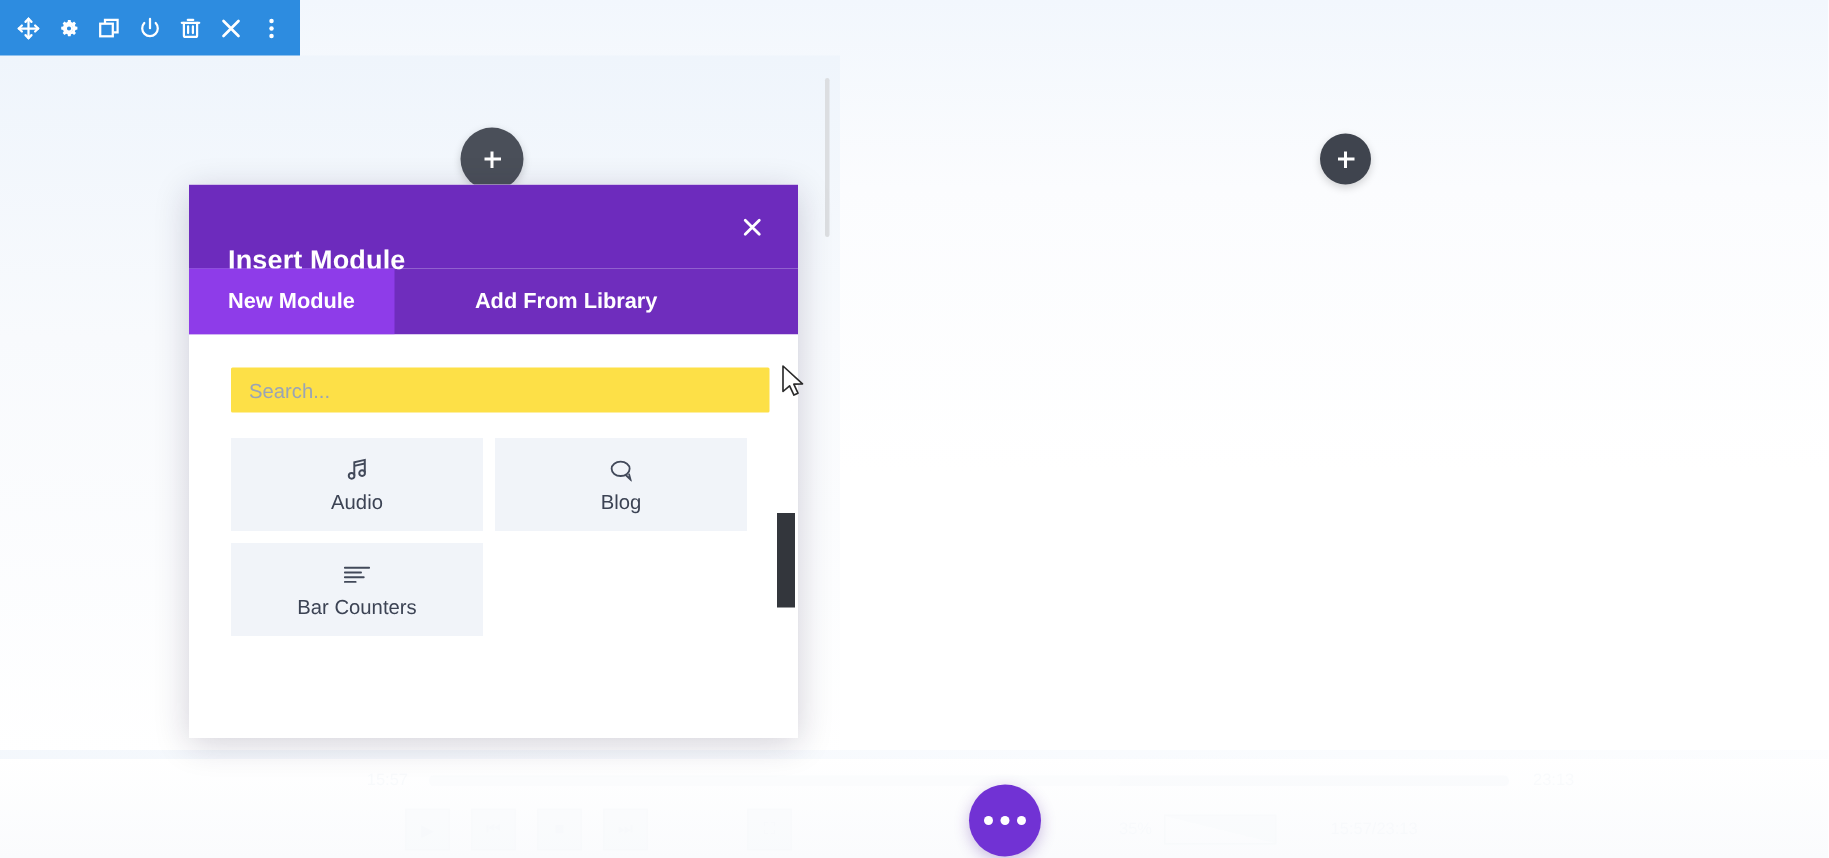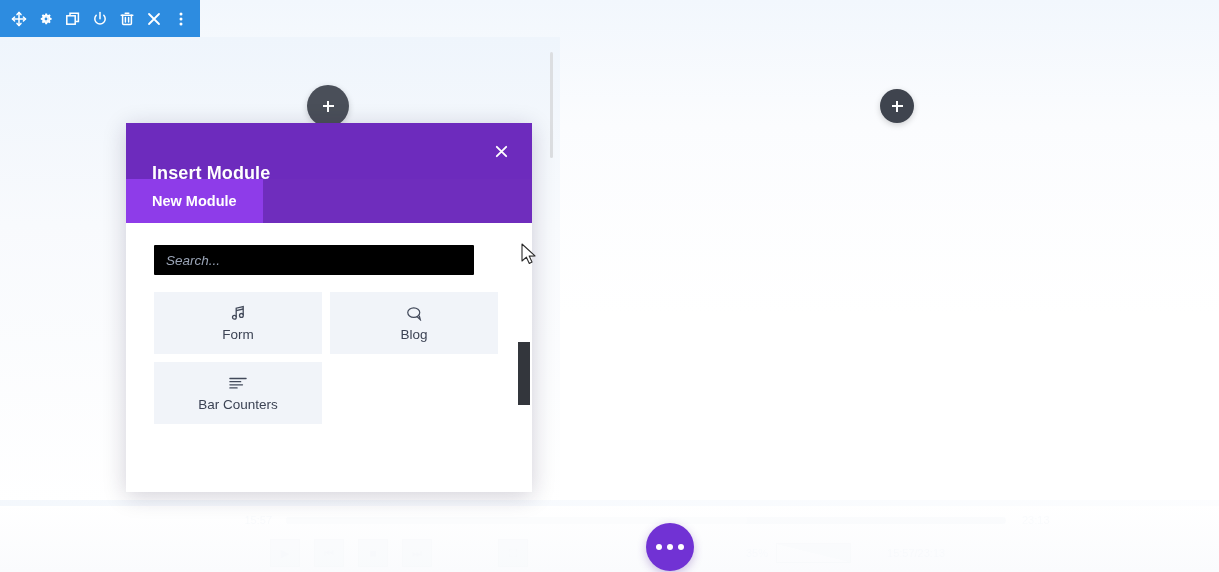--- a/index.html
+++ b/index.html
@@ -213,30 +213,29 @@
   .modal-tab.active { background: #8e3ce9; }
 
   .modal-body {
     height: 269px;
     padding: 22px 28px 0 28px;
     background: #ffffff;
     position: relative;
     overflow: hidden;
   }
   .search-input {
-    width: 320px; height: 30px;
-    background: #000000;
+    width: 359px; height: 30px;
+    background: #fde047;
     border: none;
     outline: none;
     padding: 0 12px;
     font-size: 13.5px;
     color: #64748b;
     font-family: "Liberation Sans", sans-serif;
     border-radius: 1px;
-    font-style: italic;
   }
   .search-input::placeholder { color: #9aa4b6; }
 
   .module-grid {
     margin-top: 17px;
     display: grid;
     grid-template-columns: 168px 168px;
     column-gap: 8px;
     row-gap: 8px;
   }
@@ -374,40 +373,41 @@
     <div class="modal-title">Insert Module</div>
     <div class="modal-close">
       <svg width="15" height="15" viewBox="0 0 16 16" fill="none" stroke="currentColor" stroke-width="2" stroke-linecap="round">
         <path d="M3 3l10 10M13 3L3 13"></path>
       </svg>
     </div>
   </div>
 
   <div class="modal-tabs">
     <div class="modal-tab active">New Module</div>
+    <div class="modal-tab">Add From Library</div>
   </div>
 
   <div class="modal-body">
     <input class="search-input" type="text" placeholder="Search..." style="">
 
     <div class="module-grid">
 
 
 
 
       <div class="module-tile">
         <span class="mt-icon">
           <svg width="16" height="16" viewBox="0 0 16 16" fill="none" stroke="currentColor" stroke-width="1.3">
             <path d="M6.2 12V3.2l7-1.6V10"></path>
             <path d="M6.2 5.6l7-1.6"></path>
             <circle cx="4.4" cy="12.2" r="1.9"></circle>
             <circle cx="11.4" cy="10.4" r="1.9"></circle>
           </svg>
         </span>
-        <span class="mt-label">Form</span>
+        <span class="mt-label">Audio</span>
       </div>
 
       <div class="module-tile">
         <span class="mt-icon">
           <svg width="17" height="15" viewBox="0 0 18 16" fill="none" stroke="currentColor" stroke-width="1.3">
             <ellipse cx="8.2" cy="7" rx="6.4" ry="5.1"></ellipse>
             <path d="M11.6 11.2l3.6 3.4-1.1-4.2"></path>
           </svg>
         </span>
         <span class="mt-label">Blog</span>

